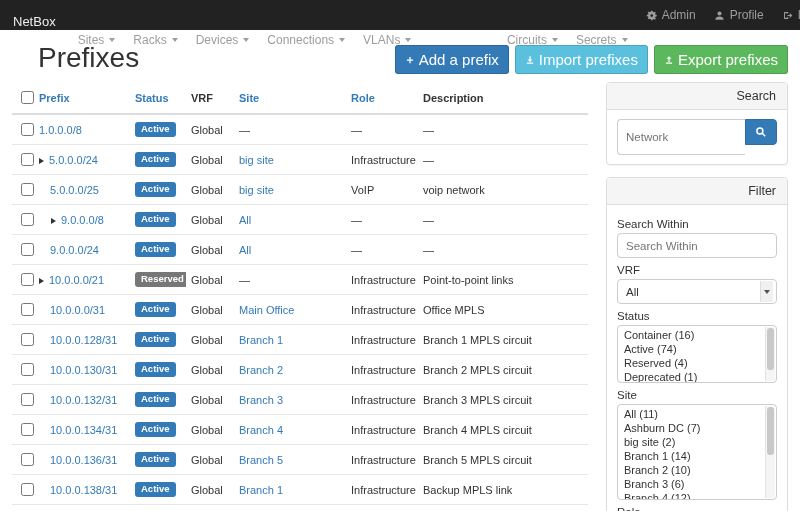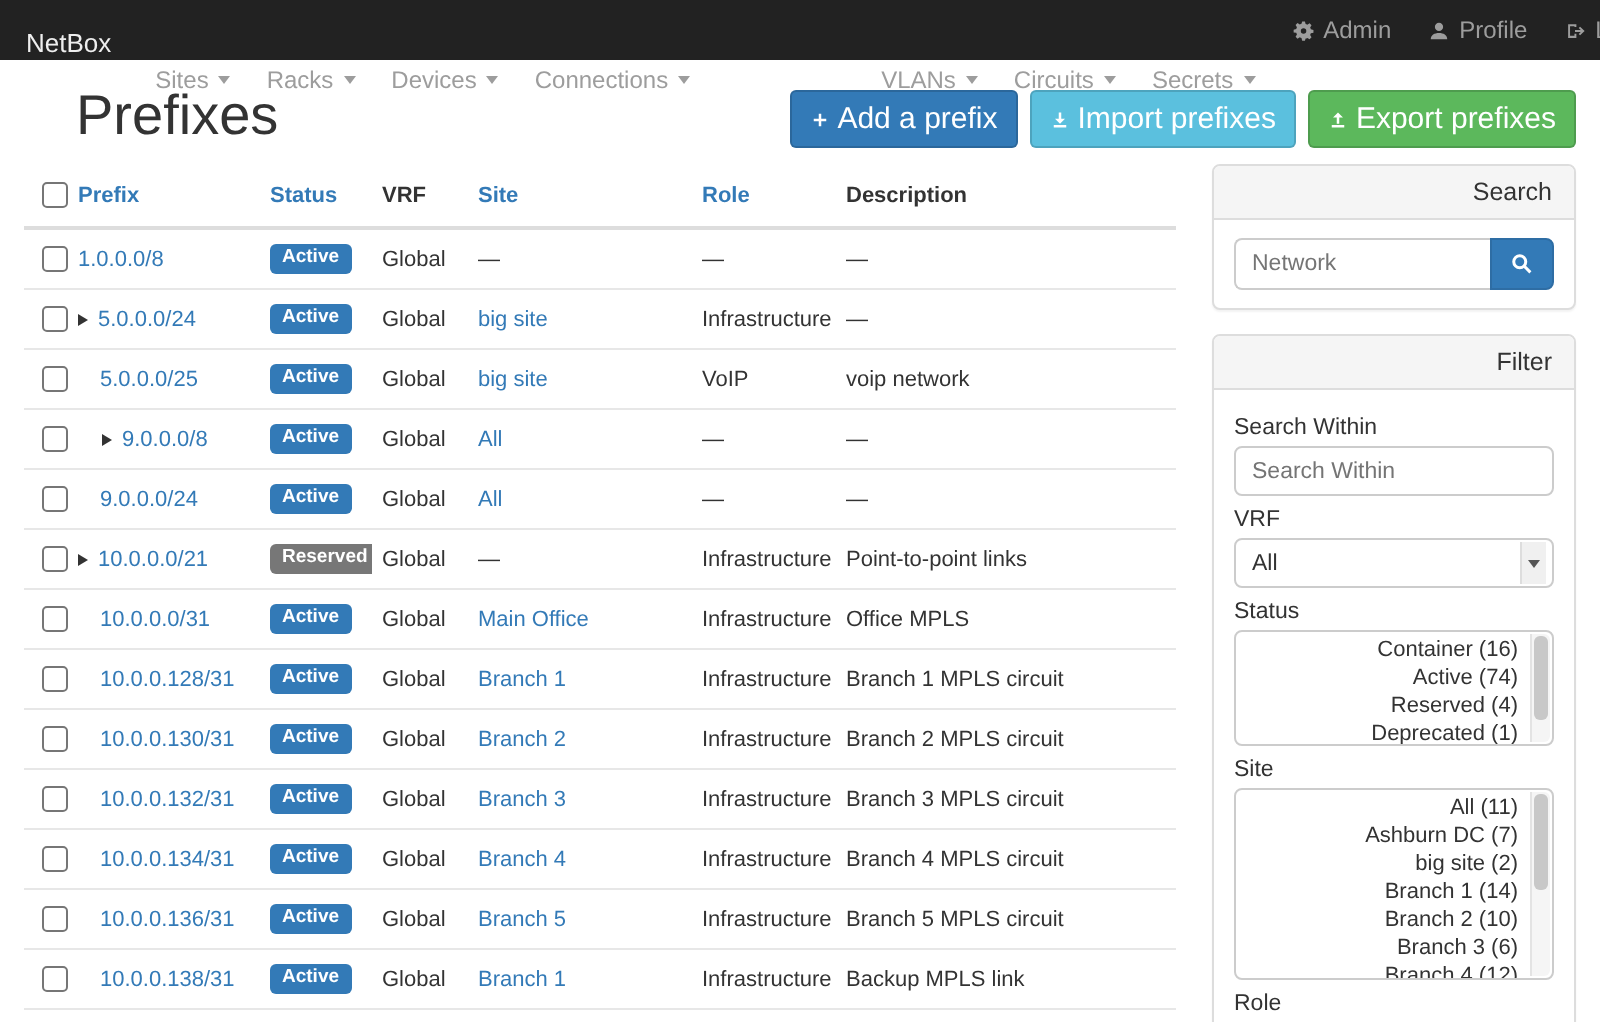--- a/index.html
+++ b/index.html
@@ -46,31 +46,31 @@
   .tree-arrow { display:inline-block; width:0; height:0; border-top:3.5px solid transparent; border-bottom:3.5px solid transparent; border-left:5px solid #333; margin-right:5px; vertical-align:middle; }
   .label { display:inline-block; padding:2px 6px; font-size:9.5px; font-weight:700; color:#fff; border-radius:3px; line-height:1.1; }
   .label-active { background:#337ab7; }
   .label-container { background:#777; }
 
   
   .panel { border:1px solid #ddd; border-radius:4px; margin-bottom:12px; background:#fff; box-shadow:0 1px 1px rgba(0,0,0,.05); }
   .panel-heading { background:#f5f5f5; border-bottom:1px solid #ddd; padding:6px 11px; font-size:12.5px; color:#333; border-radius:3px 3px 0 0;text-align:right; }
   .panel-body { padding:9px 10px; }
   .input-group { display:flex; }
-  .input-group input { flex:1; min-width:0; border:1px solid #ccc; border-right:0; border-radius:4px 0 0 4px; padding:4px 8px; font-size:11.5px; height:26px; font-family:inherit; color:#555; }
+  .input-group input { flex:1; min-width:0; border:1px solid #ccc; border-right:0; border-radius:4px 0 0 4px; padding:4px 8px; font-size:11.5px; height:36px; font-family:inherit; color:#555; }
   .search-btn { width:32px; height:26px; background:#337ab7; border:1px solid #2e6da4; border-radius:0 4px 4px 0; display:flex; align-items:center; justify-content:center; cursor:pointer; }
   .search-btn svg { width:12px; height:12px; }
   .field { margin-bottom:6px; }
   .field label { display:block; font-size:11.5px; color:#333; margin:4px 0 3px; }
   .text-input { width:100%; border:1px solid #ccc; border-radius:4px; padding:4px 8px; font-size:11.5px; height:25px; font-family:inherit; color:#555; }
   .select { position:relative; width:100%; border:1px solid #ccc; border-radius:4px; height:25px; display:flex; align-items:center; padding:0 20px 0 8px; font-size:11.5px; background:#fff; cursor:pointer; }
   .select-arrow { position:absolute; right:3px; top:1px; bottom:1px; width:13px; background:#f0f0f0; border-left:1px solid #ddd; display:flex; align-items:center; justify-content:center; }
   .select-arrow::after { content:""; width:0; height:0; border-left:3.5px solid transparent; border-right:3.5px solid transparent; border-top:4px solid #555; }
   .listbox { position:relative; border:1px solid #ccc; border-radius:4px; background:#fff; overflow:hidden; font-size:11px; color:#333; }
-  .listbox .opts { padding:2px 0; margin-right:11px;text-align:right; }
+  .listbox .opts { padding:2px 0; margin-right:11px; }
   .listbox .opt { padding:1px 6px; white-space:nowrap; overflow:hidden; cursor:default; }
   .listbox .sb { position:absolute; top:1px; right:1px; bottom:1px; width:10px; background:#f5f5f5; border-left:1px solid #e3e3e3; border-radius:0 3px 3px 0; }
   .listbox .thumb { position:absolute; left:1px; right:1px; top:1px; background:#c8c8c8; border-radius:3px; }
   .lb-status { height:58px; } .lb-status .thumb { height:78%; }
   .lb-site { height:96px; } .lb-site .thumb { height:52%; }
 </style>
 </head>
 <body>
 
 <nav class="navbar">
@@ -85,26 +85,26 @@
         <span class="caret"></span>
       </div>
       <div class="nav-item">
         <span>Devices</span>
         <span class="caret"></span>
       </div>
       <div class="nav-item">
         <span>Connections</span>
         <span class="caret"></span>
       </div>
+      <div class="nav-item">
+        <span>VLANs</span>
+        <span class="caret"></span>
+      </div>
       <div class="nav-item active">
         <span>IP Space</span>
-        <span class="caret"></span>
-      </div>
-      <div class="nav-item">
-        <span>VLANs</span>
         <span class="caret"></span>
       </div>
       <div class="nav-item">
         <span>Circuits</span>
         <span class="caret"></span>
       </div>
       <div class="nav-item">
         <span>Secrets</span>
         <span class="caret"></span>
       </div>

